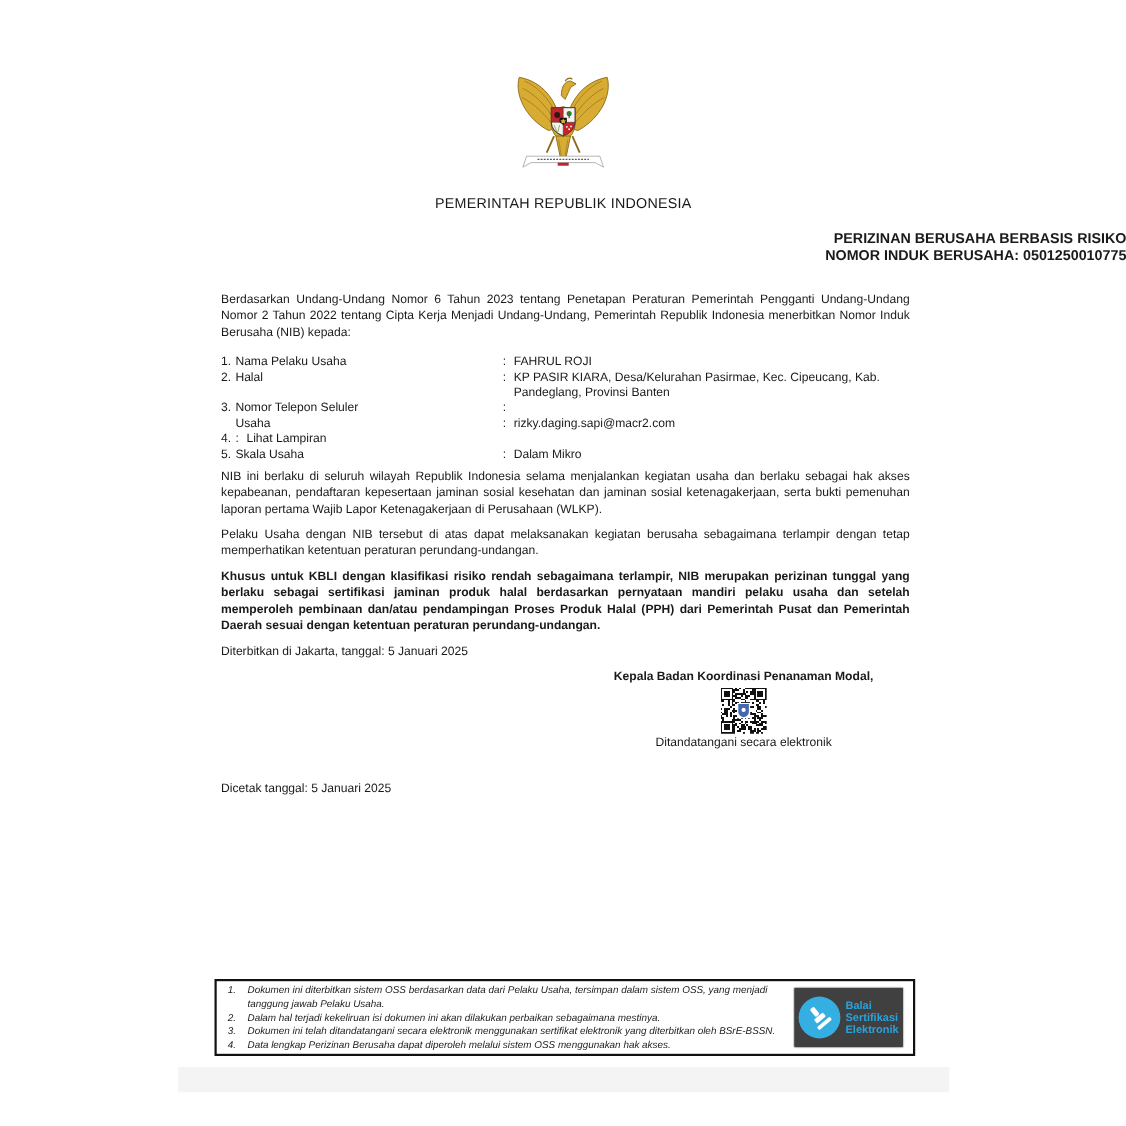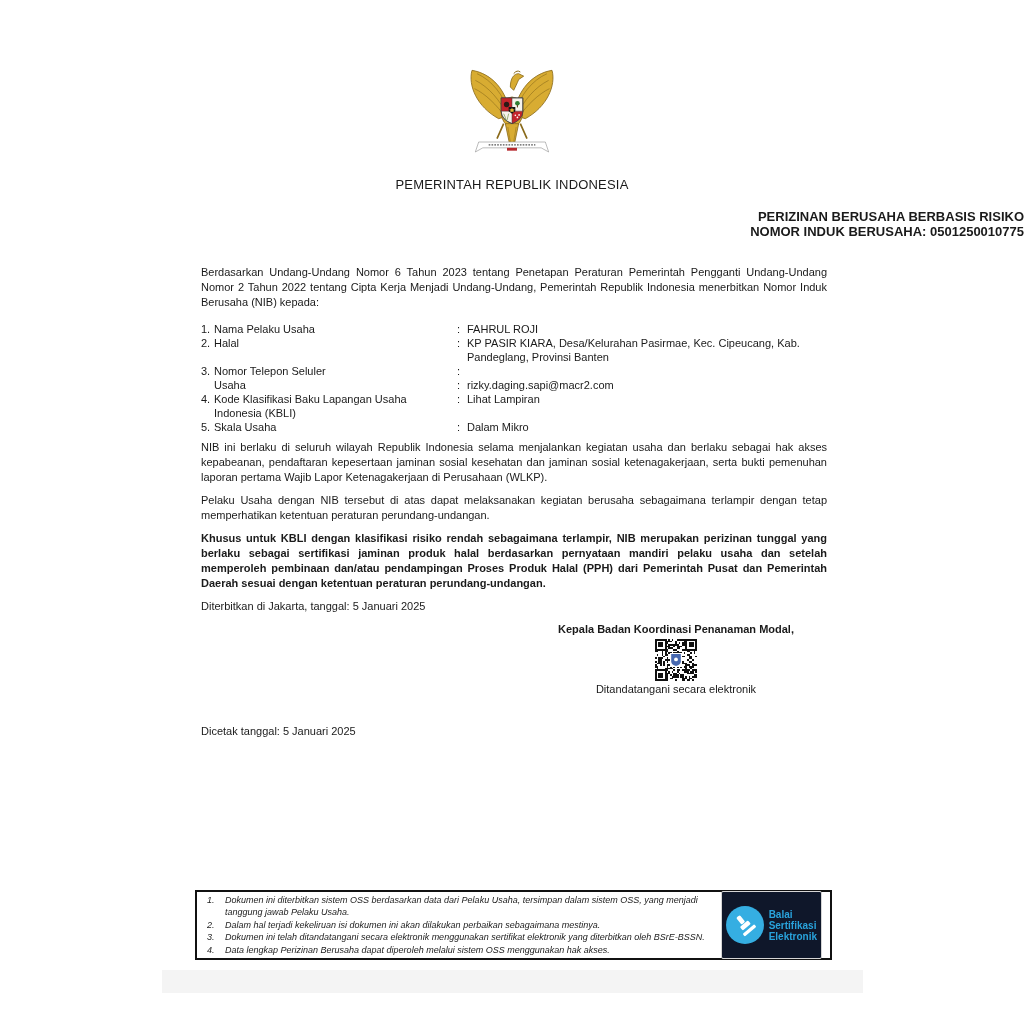--- a/index.html
+++ b/index.html
@@ -41,21 +41,21 @@
 
   .printed { margin-top:27px; }
 
   
   .disclaimer-box { position:absolute; left:195px; top:890px; width:637px; height:70px; border:2px solid #111; background:#fff; display:flex; align-items:center; padding:6px 8px 6px 10px; }
   .notes { flex:1; font-style:italic; font-size:9px; line-height:12.5px; color:#222; padding-right:8px; }
   .note-row { display:flex; }
   .note-num { flex:0 0 18px; }
   .note-text { flex:1; }
 
-  .bse-box { flex:0 0 96px; height:68px; border:1px solid #d5d5d5; border-radius:2px; background:#0f172a; display:flex; align-items:center; padding:4px; gap:5px; }
+  .bse-box { flex:0 0 96px; height:56px; border:1px solid #d5d5d5; border-radius:2px; background:#404040; display:flex; align-items:center; padding:4px; gap:5px; }
   .bse-circle { width:38px; height:38px; border-radius:50%; background:#35aee2; flex:0 0 38px; display:flex; align-items:center; justify-content:center; }
   .bse-text { color:#29a3dc; font-weight:bold; font-size:10px; line-height:11px; }
 
   
   .bottom-band { position:absolute; left:162px; top:970px; width:701px; height:23px; background:#f4f4f4; }
 </style>
 </head>
 <body>
 
 <div class="page">
@@ -143,21 +143,20 @@
         <span class="f-value"></span>
       </div>
       <div class="field-row">
         <span class="f-num"></span>
         <span class="f-label">Usaha</span>
         <span class="f-sep">:</span>
         <span class="f-value">rizky.daging.sapi@macr2.com</span>
       </div>
       <div class="field-row">
         <span class="f-num">4.</span>
-        <span class="f-label">Kode Klasifikasi Baku Lapangan Usaha Indonesia (KBLI)</span>
         <span class="f-sep">:</span>
         <span class="f-value">Lihat Lampiran</span>
       </div>
       <div class="field-row">
         <span class="f-num">5.</span>
         <span class="f-label">Skala Usaha</span>
         <span class="f-sep">:</span>
         <span class="f-value">Dalam Mikro</span>
       </div>
     </div>

